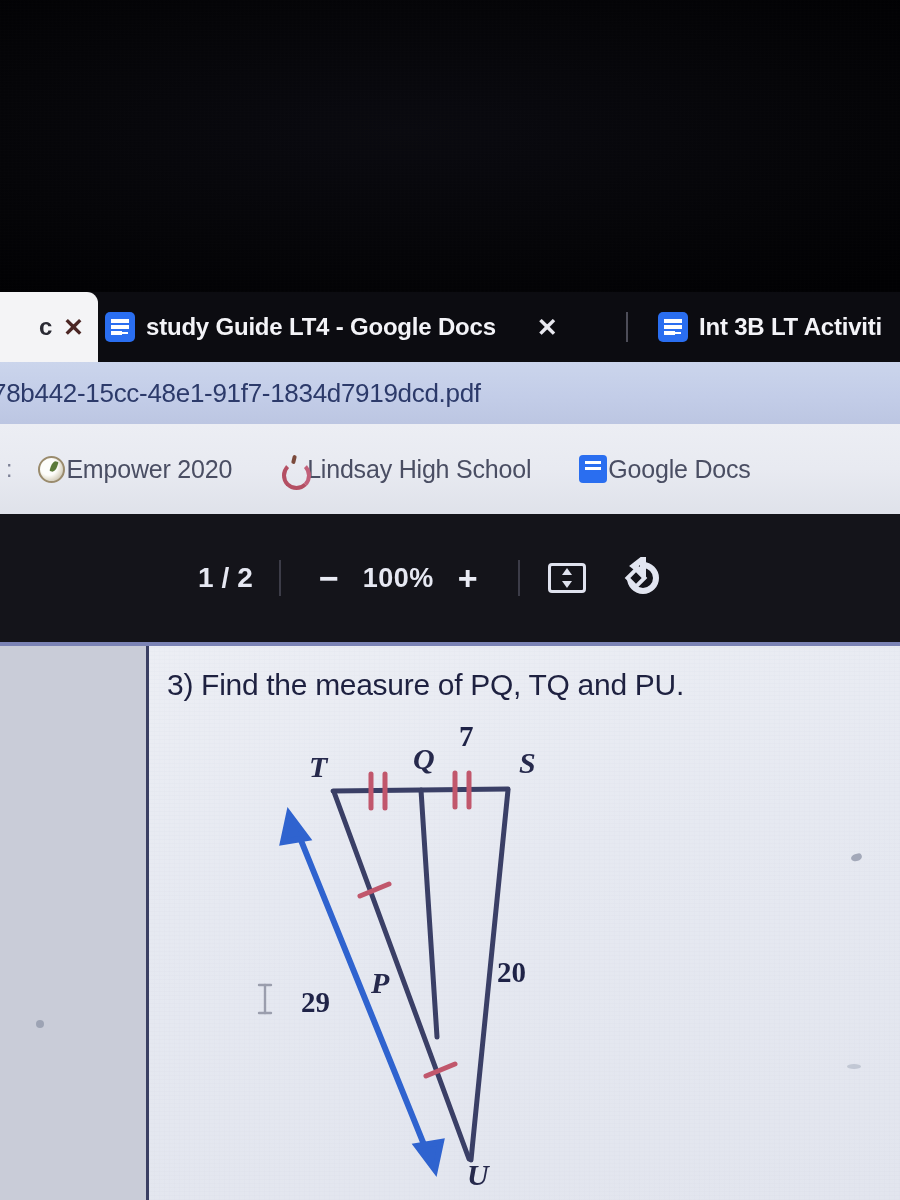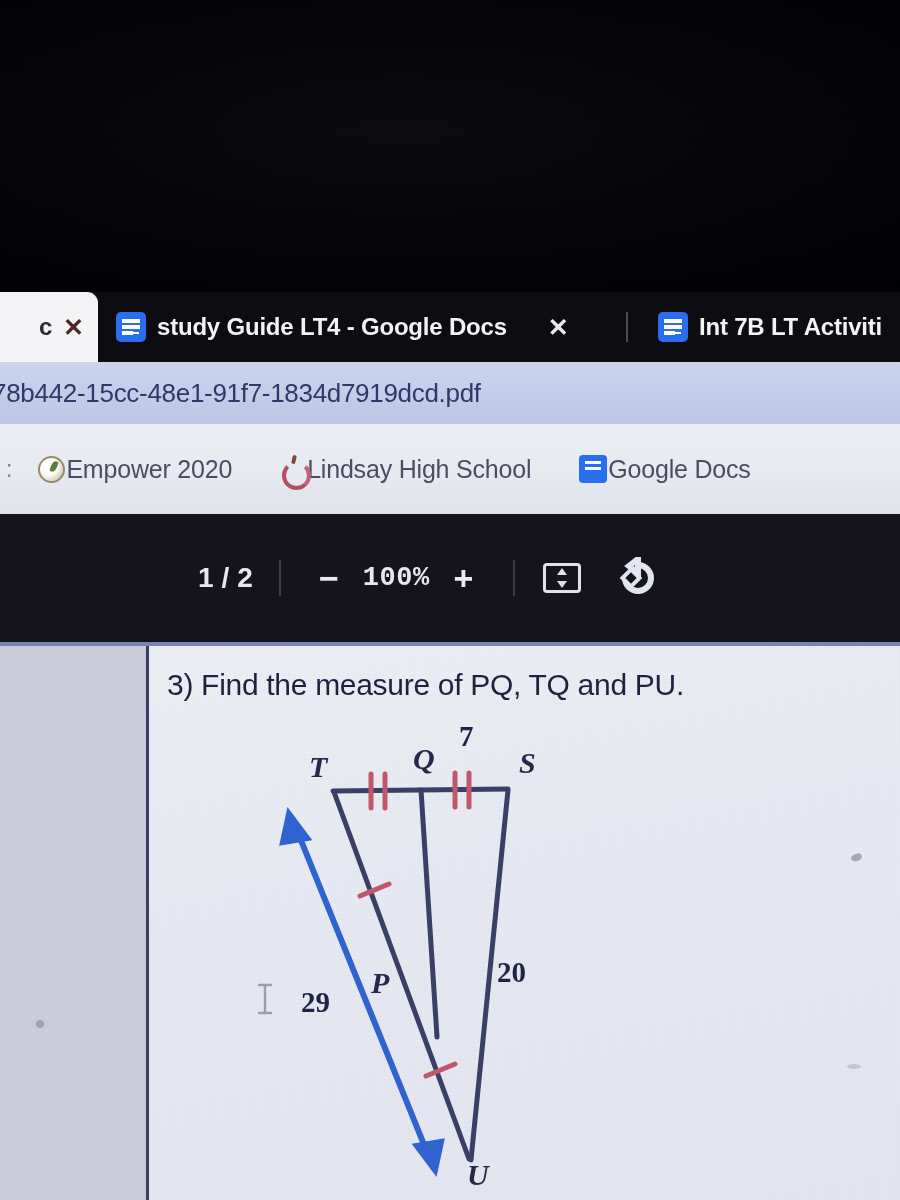--- a/index.html
+++ b/index.html
@@ -213,21 +213,20 @@
     line-height: 1;
     cursor: pointer;
     padding: 0 14px;
     user-select: none;
   }
   .zoomlevel {
     color: #e6e8f2;
     font-size: 27px; font-weight: bold;
     padding: 0 10px;
     letter-spacing: .5px;
-    font-family: Liberation Mono, monospace;
   }
   .icon-fit {
     width: 38px; height: 30px;
     border: 3.5px solid #dfe2ee;
     border-radius: 4px;
     position: relative;
     cursor: pointer;
     margin-left: 8px;
   }
   .icon-fit::before {
@@ -347,31 +346,31 @@
     <div class="noise"></div>
   </div>
 
   <div class="tabstrip">
 
     <div class="tab active" style="left:-92px; width:190px; justify-content:flex-end;">
       <span class="tab-title">c</span>
       <span class="tab-close">✕</span>
     </div>
 
-    <div class="tab" style="left:102px;">
+    <div class="tab" style="left:91px;">
       <span class="gdocs-favicon"></span>
       <span class="tab-title">study Guide LT4 - Google Docs</span>
       <span class="tab-close" style="margin-left:30px;">✕</span>
     </div>
 
     <div class="tab-sep" style="left:626px;"></div>
 
     <div class="tab" style="left:644px;">
       <span class="gdocs-favicon"></span>
-      <span class="tab-title">Int 7B LT Activiti</span>
+      <span class="tab-title">Int 3B LT Activiti</span>
     </div>
   </div>
 
   <div class="addressbar">
     <span class="url-text">78b442-15cc-48e1-91f7-1834d7919dcd.pdf</span>
   </div>
 
   <div class="bookmarks">
     <span class="bm-edge">:</span>
 

